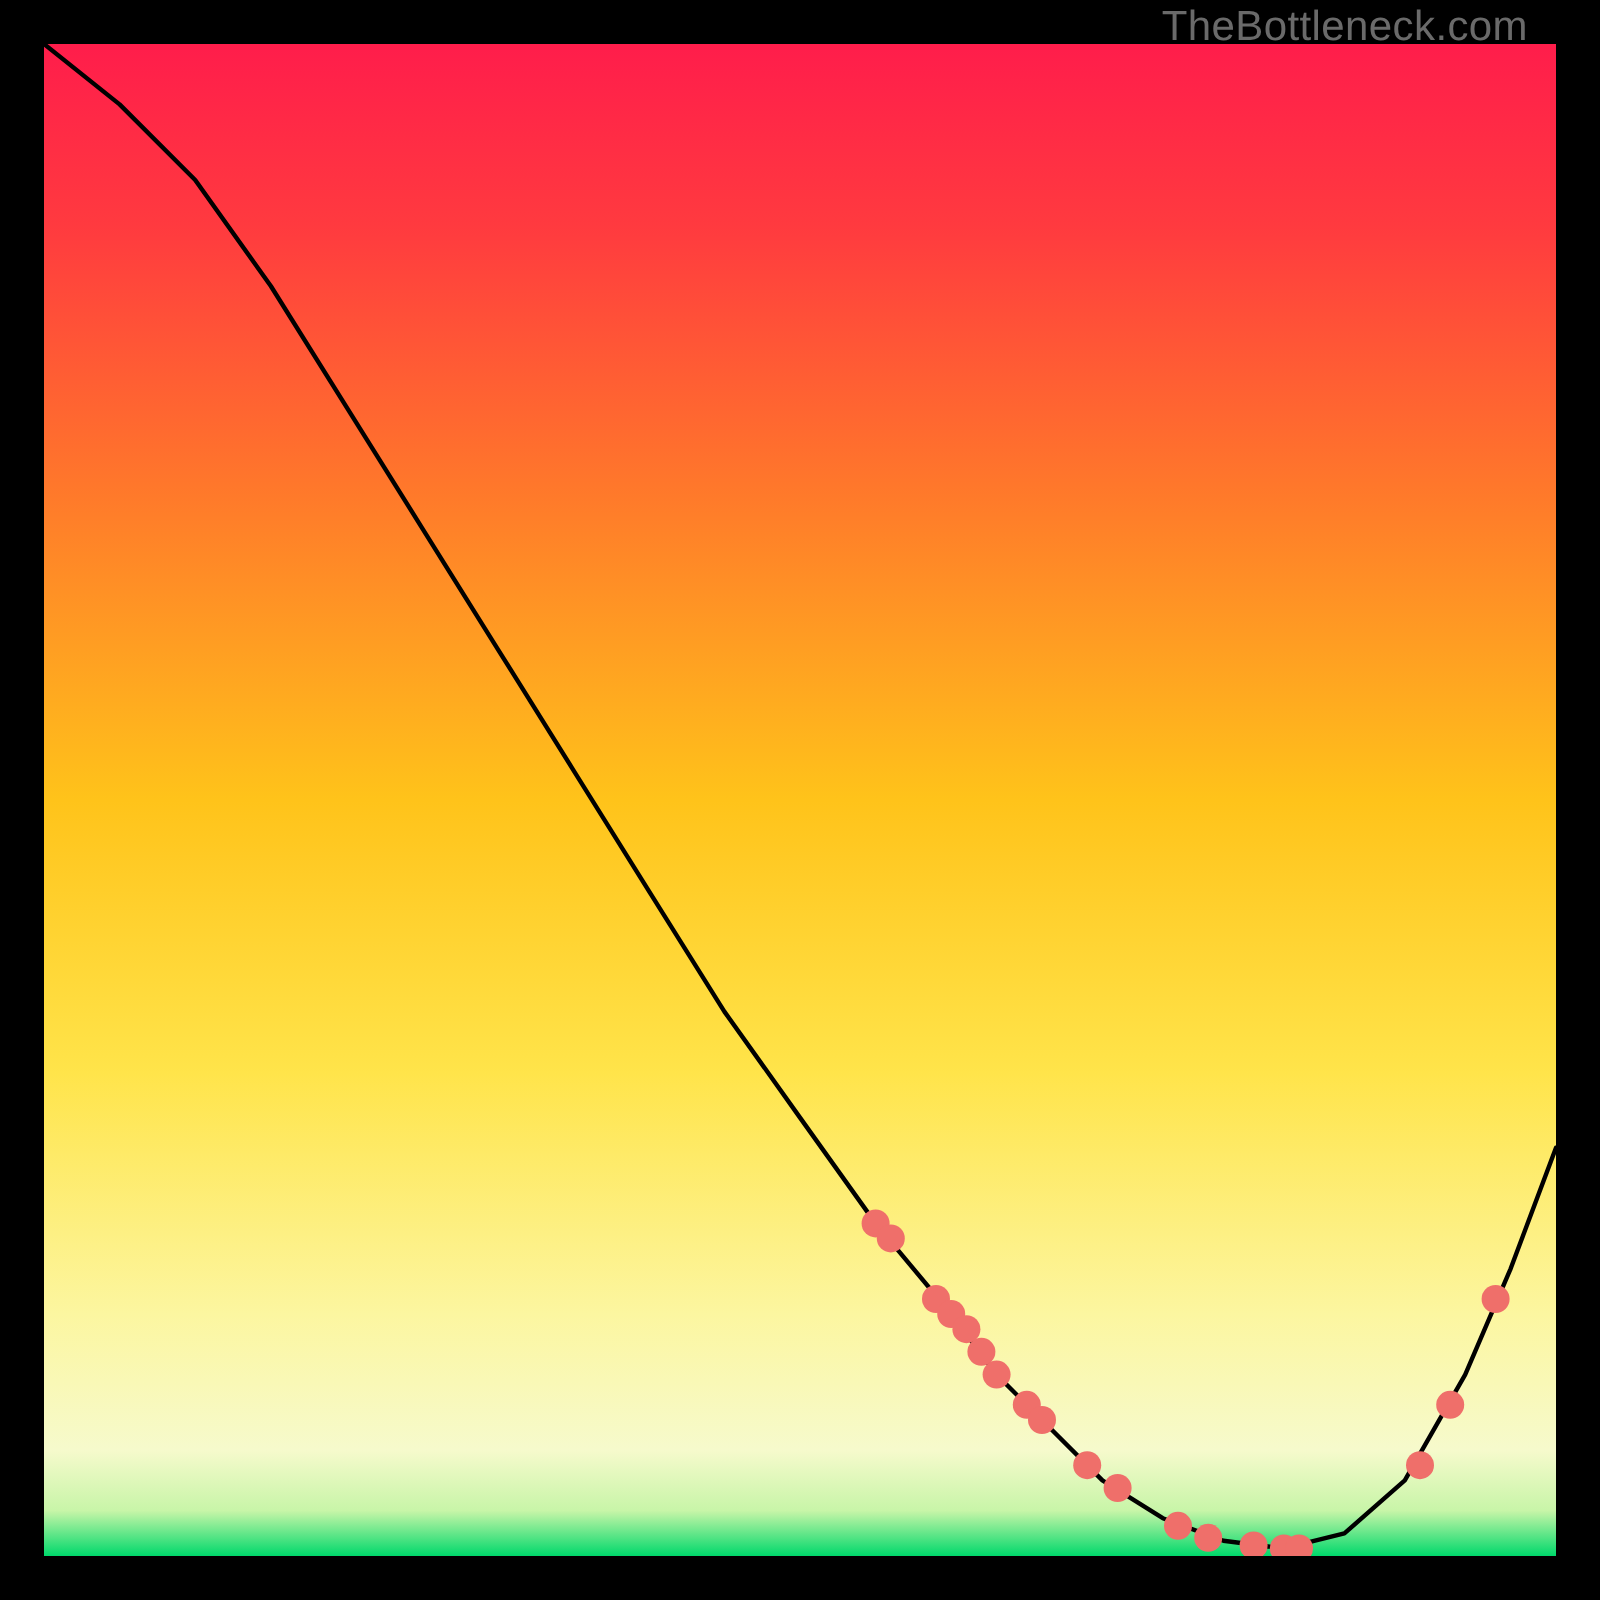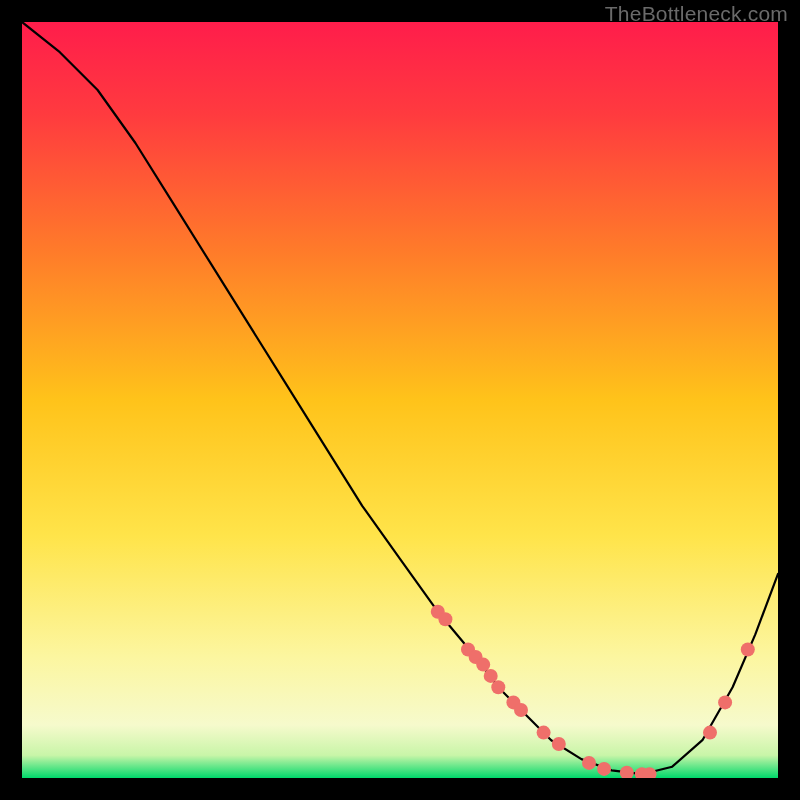--- a/index.html
+++ b/index.html
@@ -22,21 +22,21 @@
   .plot {
     position: absolute;
     left: 0;
     top: 0;
     width: 756px;
     height: 756px;
   }
   .watermark {
     position: absolute;
     top: 2px;
-    right: 12px;
+    right: 36px;
     color: #6a6a6a;
     font-size: 21px;
     font-weight: 400;
     letter-spacing: 0.2px;
   }
 </style>
 </head>
 <body>
 
 <div class="frame">

